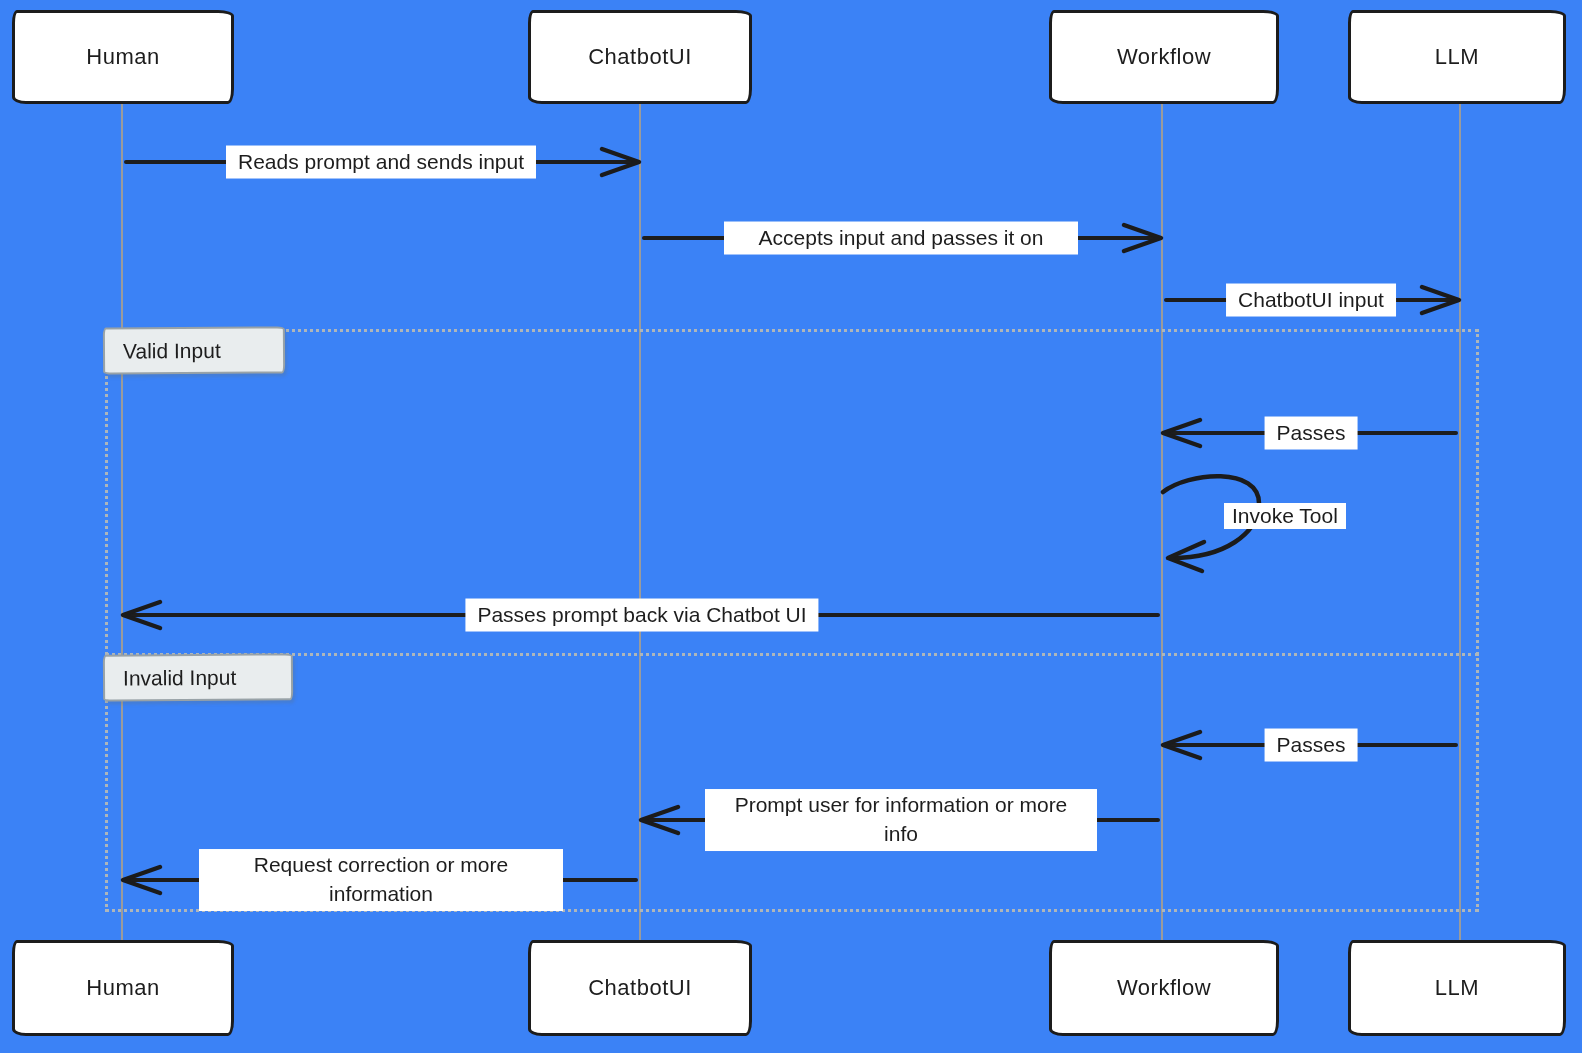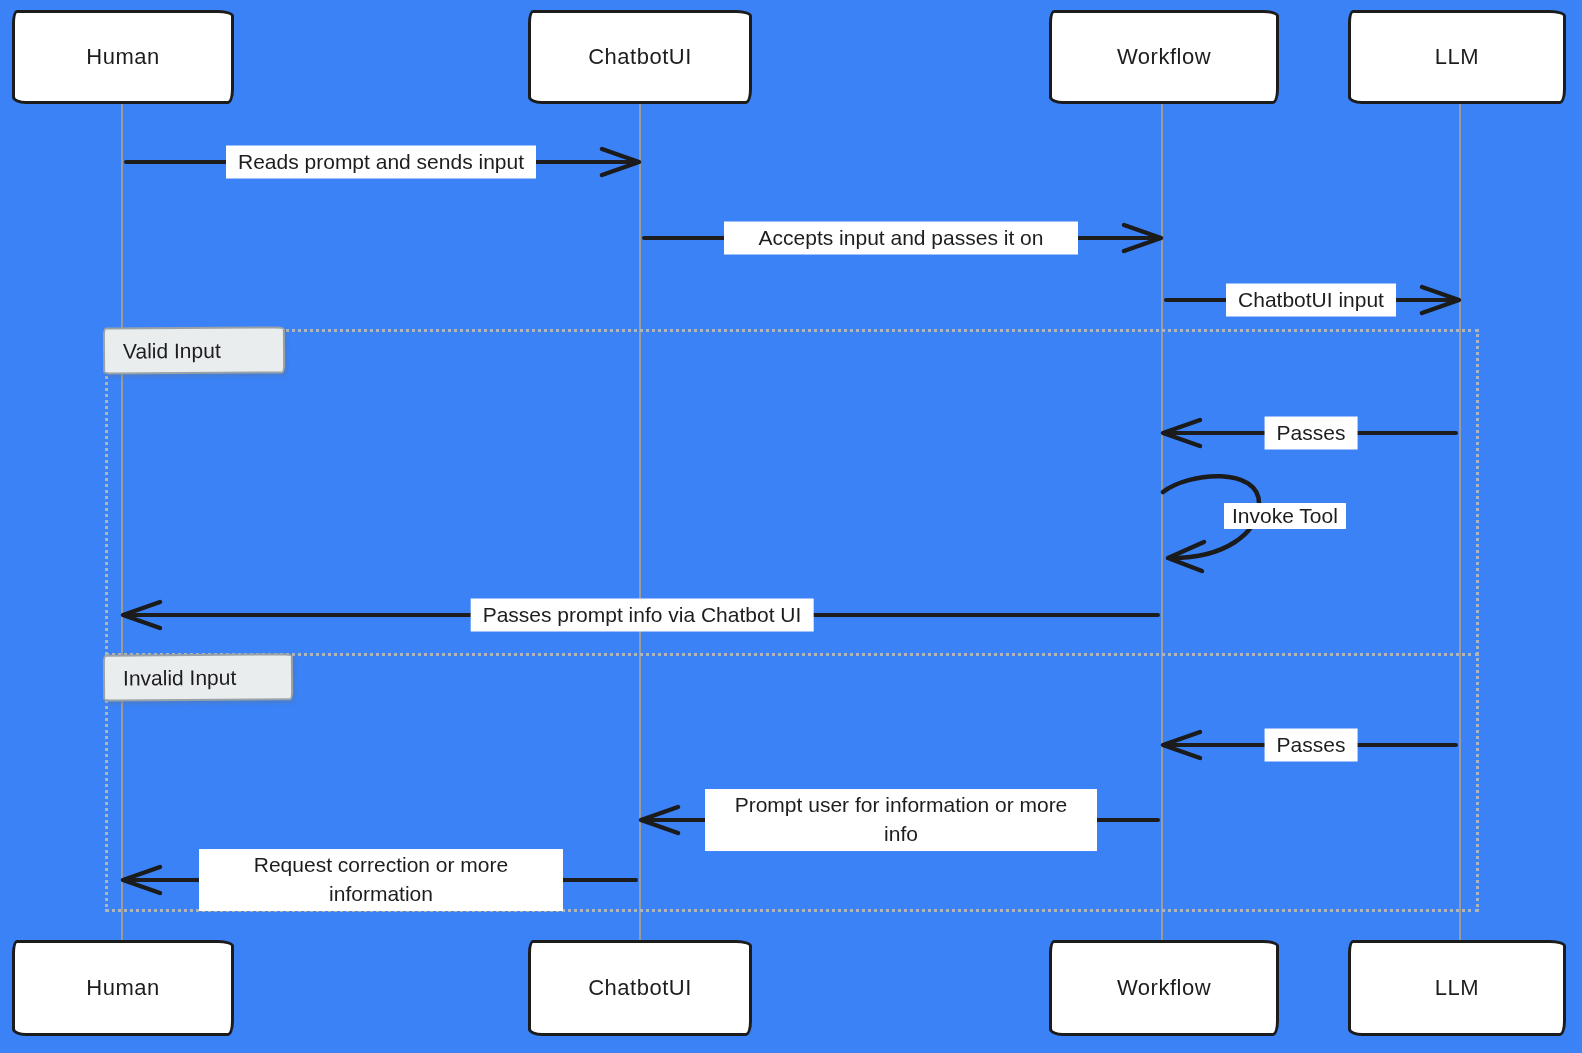--- a/index.html
+++ b/index.html
@@ -147,21 +147,21 @@
     <path class="sketch" d="M3 22 C 28 2, 100 -4, 99 34 C 98 64, 64 88, 12 88"></path>
     <path class="sketch" d="M44 72 L8 88 L42 101"></path>
   </svg>
   <div class="loop-lbl">Invoke Tool</div>
 
   <div class="msg dir-left" style="left:122px;top:615px;width:1040px">
     <div class="shaft"></div>
     <svg class="head" width="46" height="34" viewBox="0 0 46 34">
         <path class="sketch" d="M42 4 L5 17 L42 30"></path>
       </svg>
-    <div class="lbl">Passes prompt info via Chatbot UI</div>
+    <div class="lbl">Passes prompt back via Chatbot UI</div>
   </div>
 
   <div class="msg dir-left" style="left:1162px;top:745px;width:298px">
     <div class="shaft"></div>
     <svg class="head" width="46" height="34" viewBox="0 0 46 34">
         <path class="sketch" d="M42 4 L5 17 L42 30"></path>
       </svg>
     <div class="lbl">Passes</div>
   </div>
 

